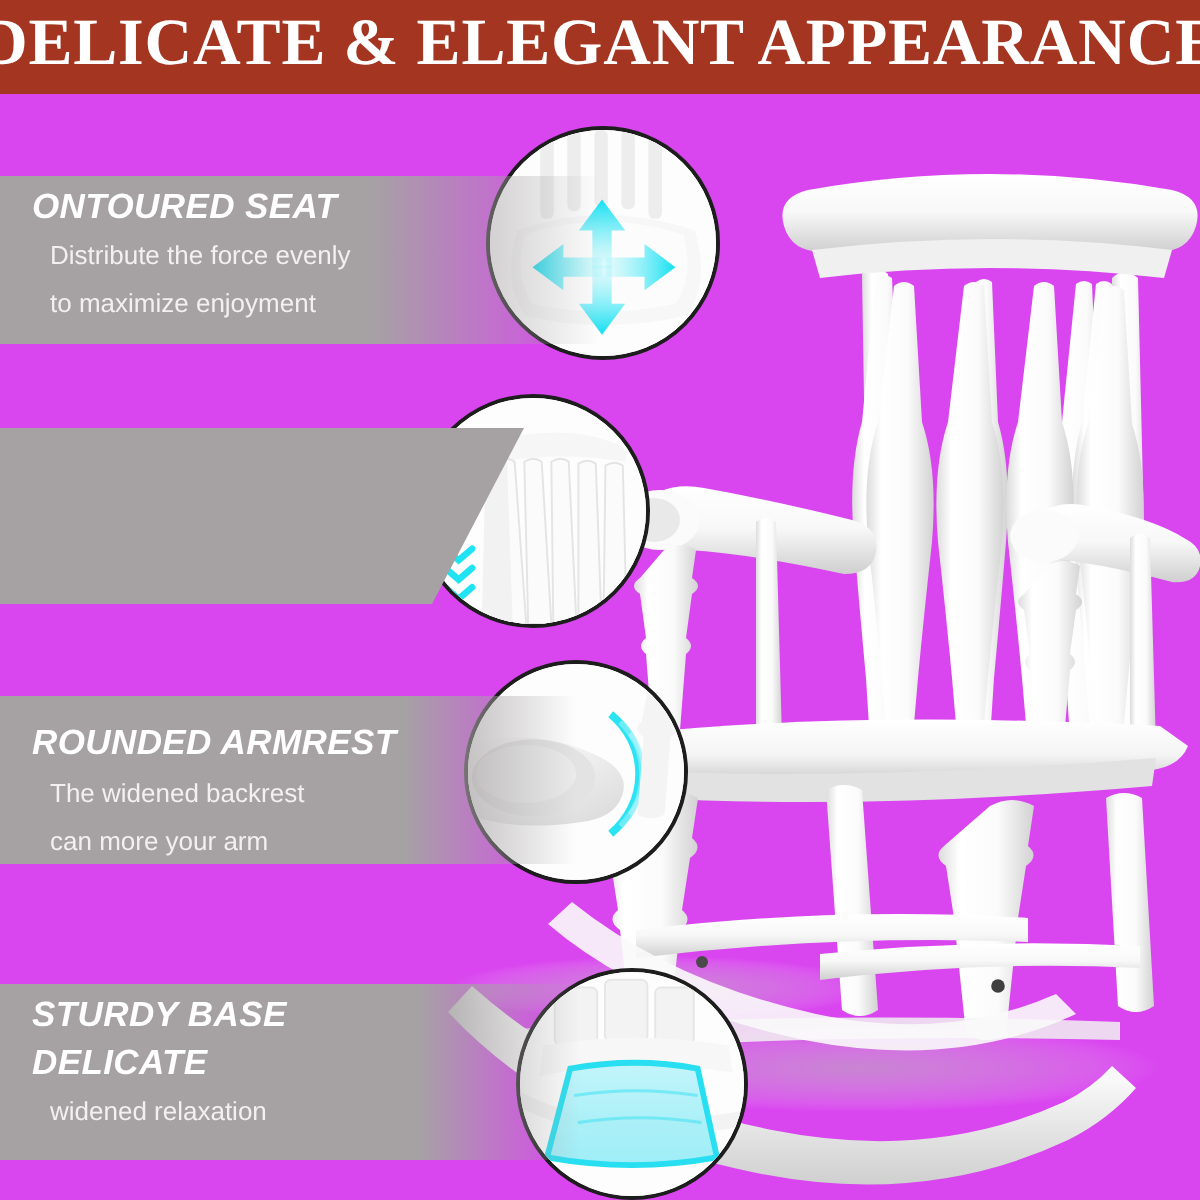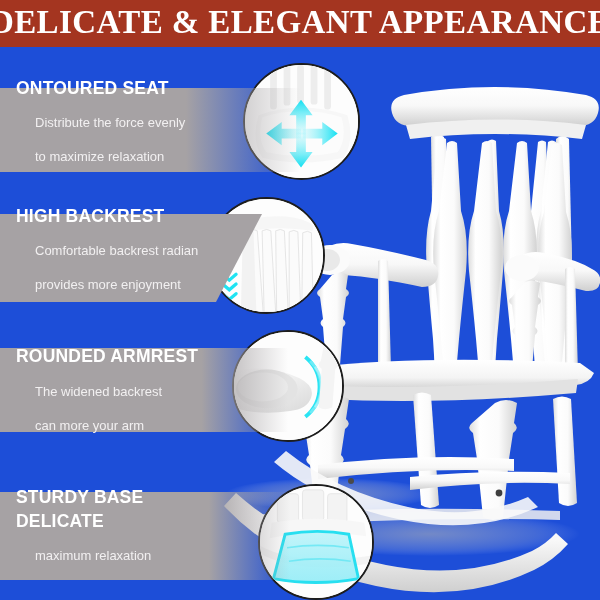--- a/index.html
+++ b/index.html
@@ -3,21 +3,21 @@
 <meta charset="utf-8">
 <title>Delicate &amp; Elegant Appearance</title>
 <style>
   html,body{margin:0;padding:0;}
   body{
     width:600px;height:600px;
     background:#ffffff;
     font-family:"Liberation Sans", sans-serif;
     overflow:hidden;
   }
-  #page{position:relative;width:600px;height:600px;overflow:hidden;background:#1d4ed8;}
+  #page{position:relative;width:600px;height:600px;overflow:hidden;background:#d946ef;}
 
   
   .banner{
     position:absolute;left:0;top:0;width:600px;height:47px;
     background:#A43520;
     display:flex;align-items:center;justify-content:center;
   }
   .banner-title{
     font-family:"Liberation Serif", serif;
     font-weight:bold;
@@ -43,24 +43,25 @@
   }
   .band-bg{
     position:absolute;left:0;top:0;width:100%;height:100%;
     z-index:0;
   }
   .band-text{position:relative;z-index:1;}
   .band-title{
     font-size:17.5px;font-weight:bold;color:#ffffff;
     line-height:1.16;letter-spacing:0.2px;
     margin:0 0 3px 0;
+    font-style:italic;
   }
   .band-sub{
     font-size:13px;color:#f2f0f1;line-height:1.38;
-    margin:16px;padding-left:3px;font-weight:normal;
+    margin:6px;padding-left:3px;font-weight:normal;
   }
 
   #band1{left:0;top:88px;width:300px;height:84px;}
   #band2{left:0;top:214px;width:262px;height:88px;}
   #band3{left:0;top:348px;width:288px;height:101px;}
   #band4{left:0;top:492px;width:290px;height:84px;}
 
   
   .callout{position:absolute;border-radius:50%;overflow:hidden;
            background:#ffffff;border:2px solid #1d1d1d;box-sizing:border-box;}
@@ -292,34 +293,29 @@
             <stop offset="62%" stop-color="#A6A2A4"></stop>
             <stop offset="100%" stop-color="#A6A2A4" stop-opacity="0"></stop>
           </linearGradient>
         </defs>
         <rect width="300" height="84" fill="url(#g1)"></rect>
       </svg>
     </div>
     <div class="band-text">
       <p class="band-title">ONTOURED SEAT</p>
       <p class="band-sub">Distribute the force evenly</p>
-      <p class="band-sub">to maximize relaxation</p>
+      <p class="band-sub">to maximize enjoyment</p>
     </div>
   </div>
 
   <div class="band" id="band2">
     <div class="band-bg">
       <svg viewBox="0 0 262 88" preserveAspectRatio="none" xmlns="http://www.w3.org/2000/svg">
         <polygon points="0,0 262,0 216,88 0,88" fill="#A6A2A4"></polygon>
       </svg>
-    </div>
-    <div class="band-text">
-      <p class="band-title">HIGH BACKREST</p>
-      <p class="band-sub">Comfortable backrest radian</p>
-      <p class="band-sub">provides more enjoyment</p>
     </div>
   </div>
 
   <div class="band" id="band3">
     <div class="band-bg">
       <svg viewBox="0 0 288 84" preserveAspectRatio="none" xmlns="http://www.w3.org/2000/svg">
         <defs>
           <linearGradient id="g3" x1="0" y1="0" x2="1" y2="0">
             <stop offset="0%" stop-color="#A6A2A4"></stop>
             <stop offset="70%" stop-color="#A6A2A4"></stop>
@@ -345,17 +341,17 @@
             <stop offset="72%" stop-color="#A6A2A4"></stop>
             <stop offset="100%" stop-color="#A6A2A4" stop-opacity="0"></stop>
           </linearGradient>
         </defs>
         <rect width="290" height="88" fill="url(#g4)"></rect>
       </svg>
     </div>
     <div class="band-text">
       <p class="band-title">STURDY BASE</p>
       <p class="band-title">DELICATE</p>
-      <p class="band-sub">maximum relaxation</p>
+      <p class="band-sub">widened relaxation</p>
     </div>
   </div>
 
 </div>
 
 </body></html>

